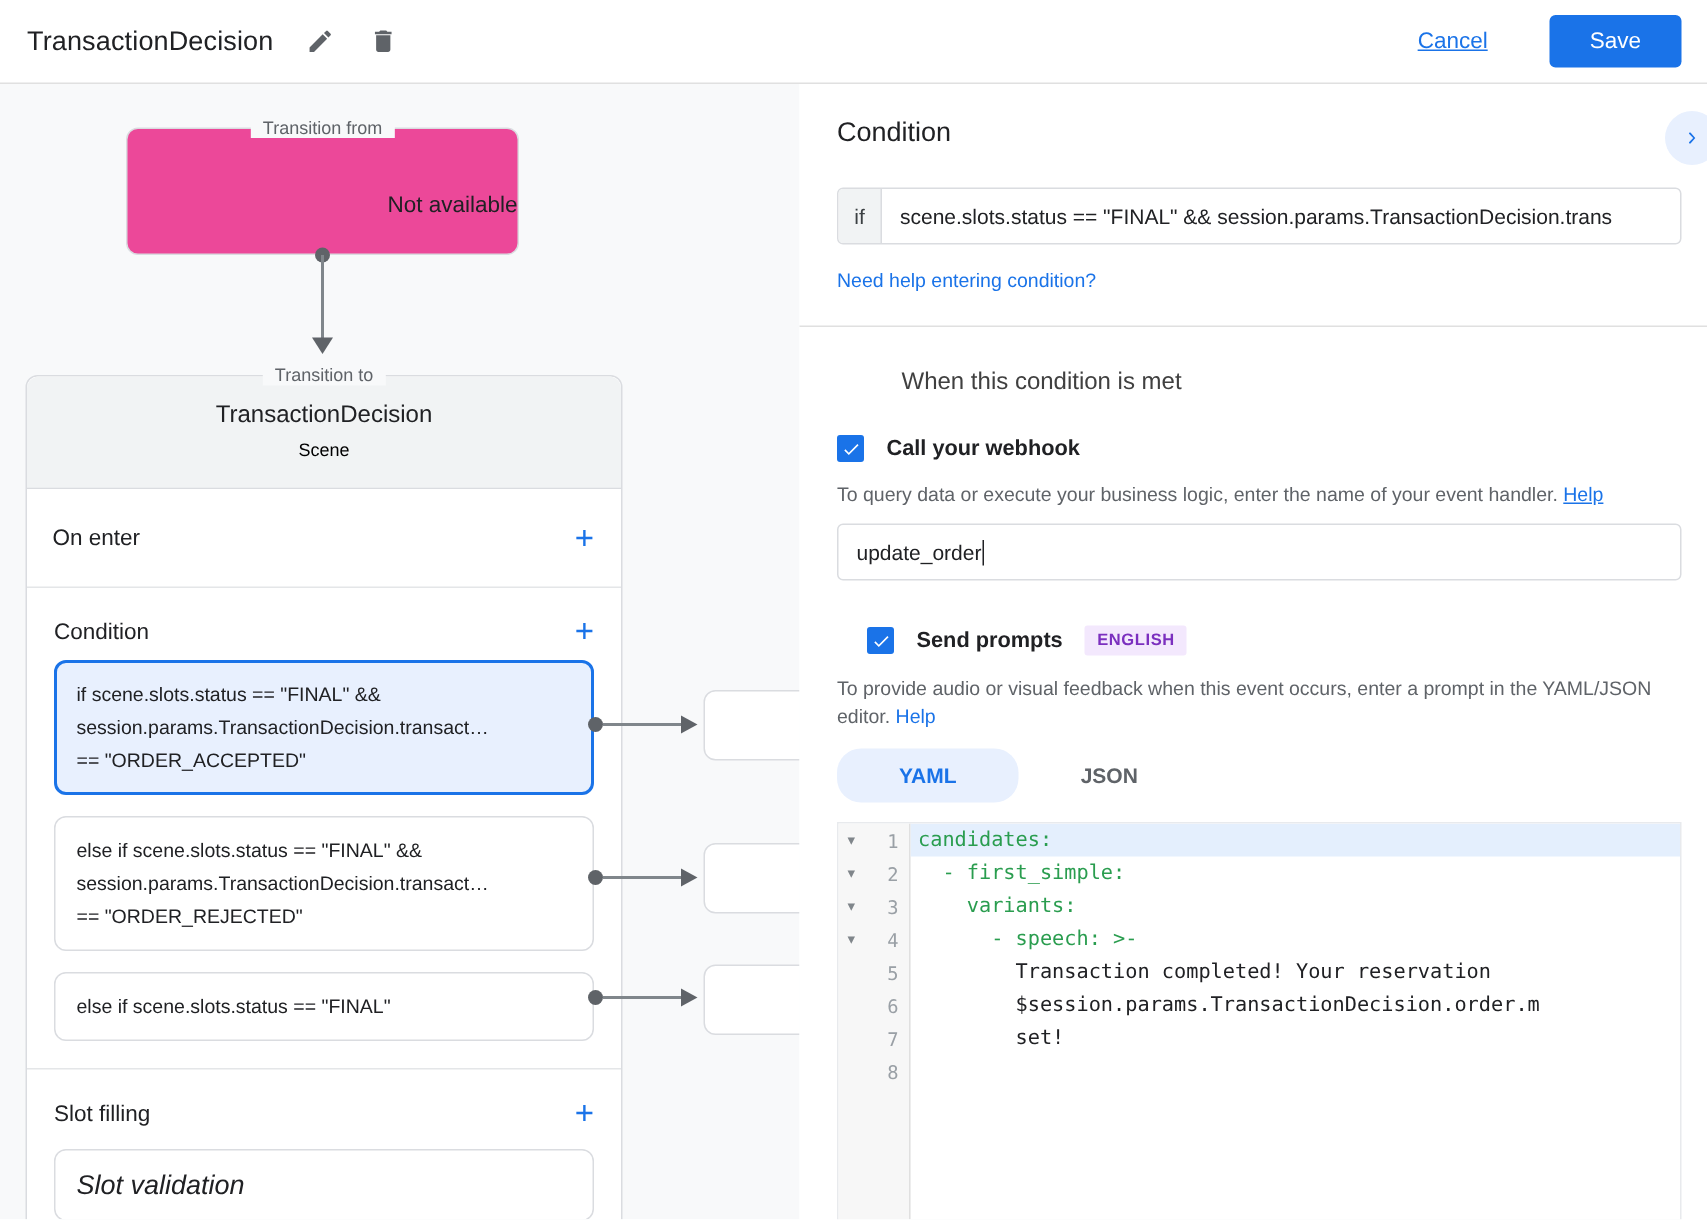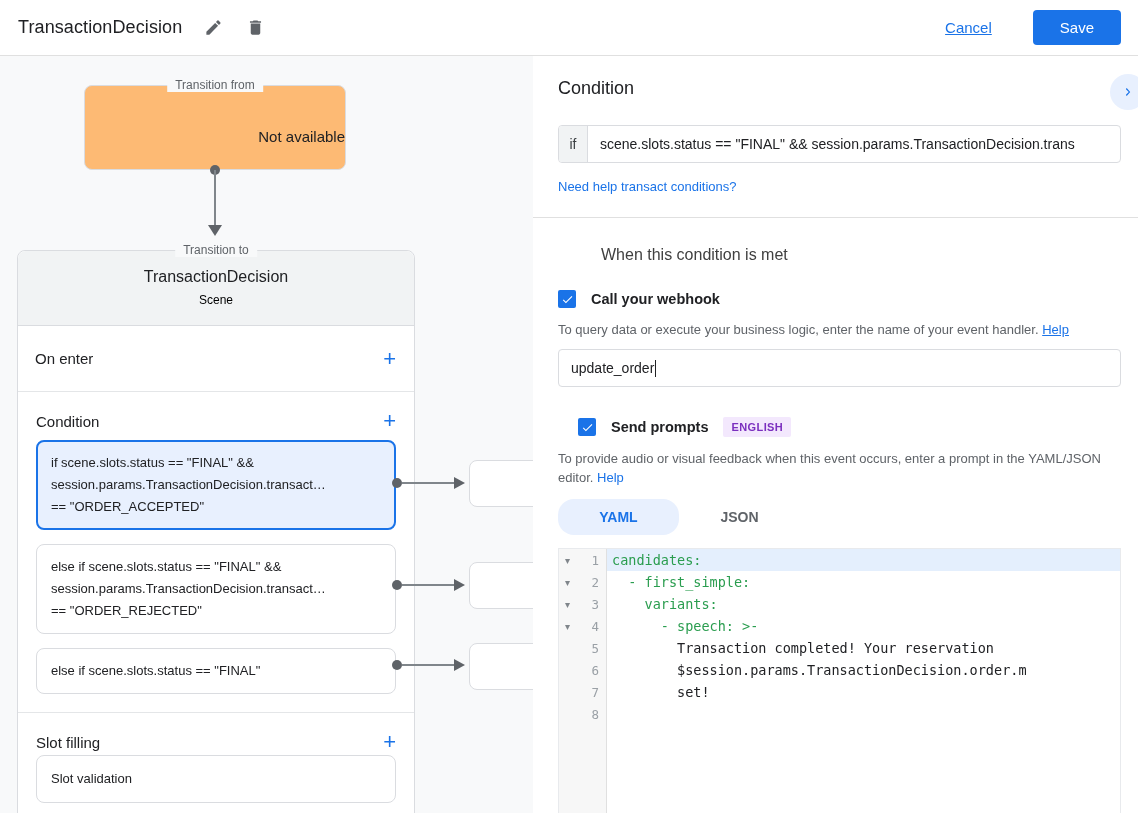--- a/index.html
+++ b/index.html
@@ -18,21 +18,21 @@
   .save-btn { background:#1a73e8; color:#fff; font-size:15px; font-weight:500;
     padding:9px 27px; border-radius:4px; border:none; cursor:pointer; }
 
   
   .canvas { position:absolute; top:56px; left:0; width:533px; height:757px; background:#f8f9fa; overflow:hidden; }
 
   .legend { position:absolute; top:-8px; left:50%; transform:translateX(-50%);
     background:#f8f9fa; padding:0 8px; font-size:12px; color:#5f6368; white-space:nowrap; }
 
   .tfrom-box { position:absolute; left:84px; top:29px; width:262px; height:85px;
-    background:#fdba74; border:1px solid #dadce0; border-radius:8px; }
+    background:#ec4899; border:1px solid #dadce0; border-radius:8px; }
   .tfrom-content { position:absolute; top:50%; left:0; right:0; transform:translateY(-58%);
     text-align:right; font-size:15px; color:#202124;margin-top:10px; }
 
   .v-dot { position:absolute; left:210px; top:109px; width:10px; height:10px; border-radius:50%; background:#5f6368; }
   .v-line { position:absolute; left:214px; top:114px; width:2px; height:56px; background:#80868b; }
   .v-head { position:absolute; left:208px; top:169px; width:0; height:0;
     border-left:7px solid transparent; border-right:7px solid transparent; border-top:11px solid #5f6368; }
 
   .tto-box { position:absolute; left:17px; top:194px; width:398px; height:625px;
     background:#fff; border:1px solid #dadce0; border-radius:8px 8px 0 0; }
@@ -48,22 +48,22 @@
 
   .sec { padding:16px 18px 18px 18px; }
   .sec.bordered { border-bottom:1px solid #e4e6e8; }
   .sec-label-row { display:flex; align-items:center; justify-content:space-between; height:26px; padding-left:-1px; }
 
   .cond-card { margin-top:14px; background:#fff; border:1px solid #dadce0; border-radius:8px;
     padding:11px 14px; font-size:13px; line-height:22px; color:#202124; cursor:pointer; }
   .cond-card:first-child { margin-top:6px; }
   .cond-card.selected { background:#e8f0fe; border:2px solid #1a73e8; padding:10px 13px; }
   .cond-card .cond-line { white-space:nowrap; overflow:hidden; }
-  .slot-card { background:#fff; border:1px solid #dadce0; border-radius:8px;
-    padding:12px 14px; font-size:13px; line-height:22px; color:#202124; cursor:pointer; }
+  .slot-card { margin-top:11px; background:#fff; border:1px solid #dadce0; border-radius:8px;
+    padding:12px 14px; font-size:18px; line-height:22px; color:#202124; cursor:pointer;font-style:italic; }
 
   .c-dot { position:absolute; width:10px; height:10px; border-radius:50%; background:#5f6368; left:392px; }
   .c-line { position:absolute; height:2px; background:#80868b; left:402px; width:53px; }
   .c-head { position:absolute; left:454px; width:0; height:0;
     border-top:6px solid transparent; border-bottom:6px solid transparent; border-left:11px solid #5f6368; }
   .stub { position:absolute; left:469px; width:80px; height:47px; background:#fff;
     border:1px solid #dadce0; border-radius:8px 0 0 8px; }
 
   
   .panel { position:absolute; top:56px; left:533px; width:605px; height:757px; background:#fff; }
@@ -209,21 +209,21 @@
       <div class="p-title">Condition</div>
       <div class="chev-btn">
         <svg width="16" height="16" viewBox="0 0 24 24">
             <path d="M9.29 6.71a.996.996 0 0 0 0 1.41L13.17 12l-3.88 3.88a.996.996 0 1 0 1.41 1.41L15.29 12 10.7 6.7c-.38-.38-1.02-.38-1.41.01z" fill="#1a73e8"></path>
           </svg>
       </div>
       <div class="if-row">
         <div class="if-prefix">if</div>
         <div class="if-input">scene.slots.status == "FINAL" &amp;&amp; session.params.TransactionDecision.trans</div>
       </div>
-      <span class="help-link1">Need help transact conditions?</span>
+      <span class="help-link1">Need help entering condition?</span>
     </div>
 
     <div class="p-sec2">
       <div class="p-subtitle">When this condition is met</div>
 
       <div class="cb-row">
         <div class="checkbox">
           <svg width="13" height="13" viewBox="0 0 24 24">
               <path d="M9 16.17 4.83 12l-1.42 1.41L9 19 21 7l-1.41-1.41z" fill="#fff"></path>
             </svg>

